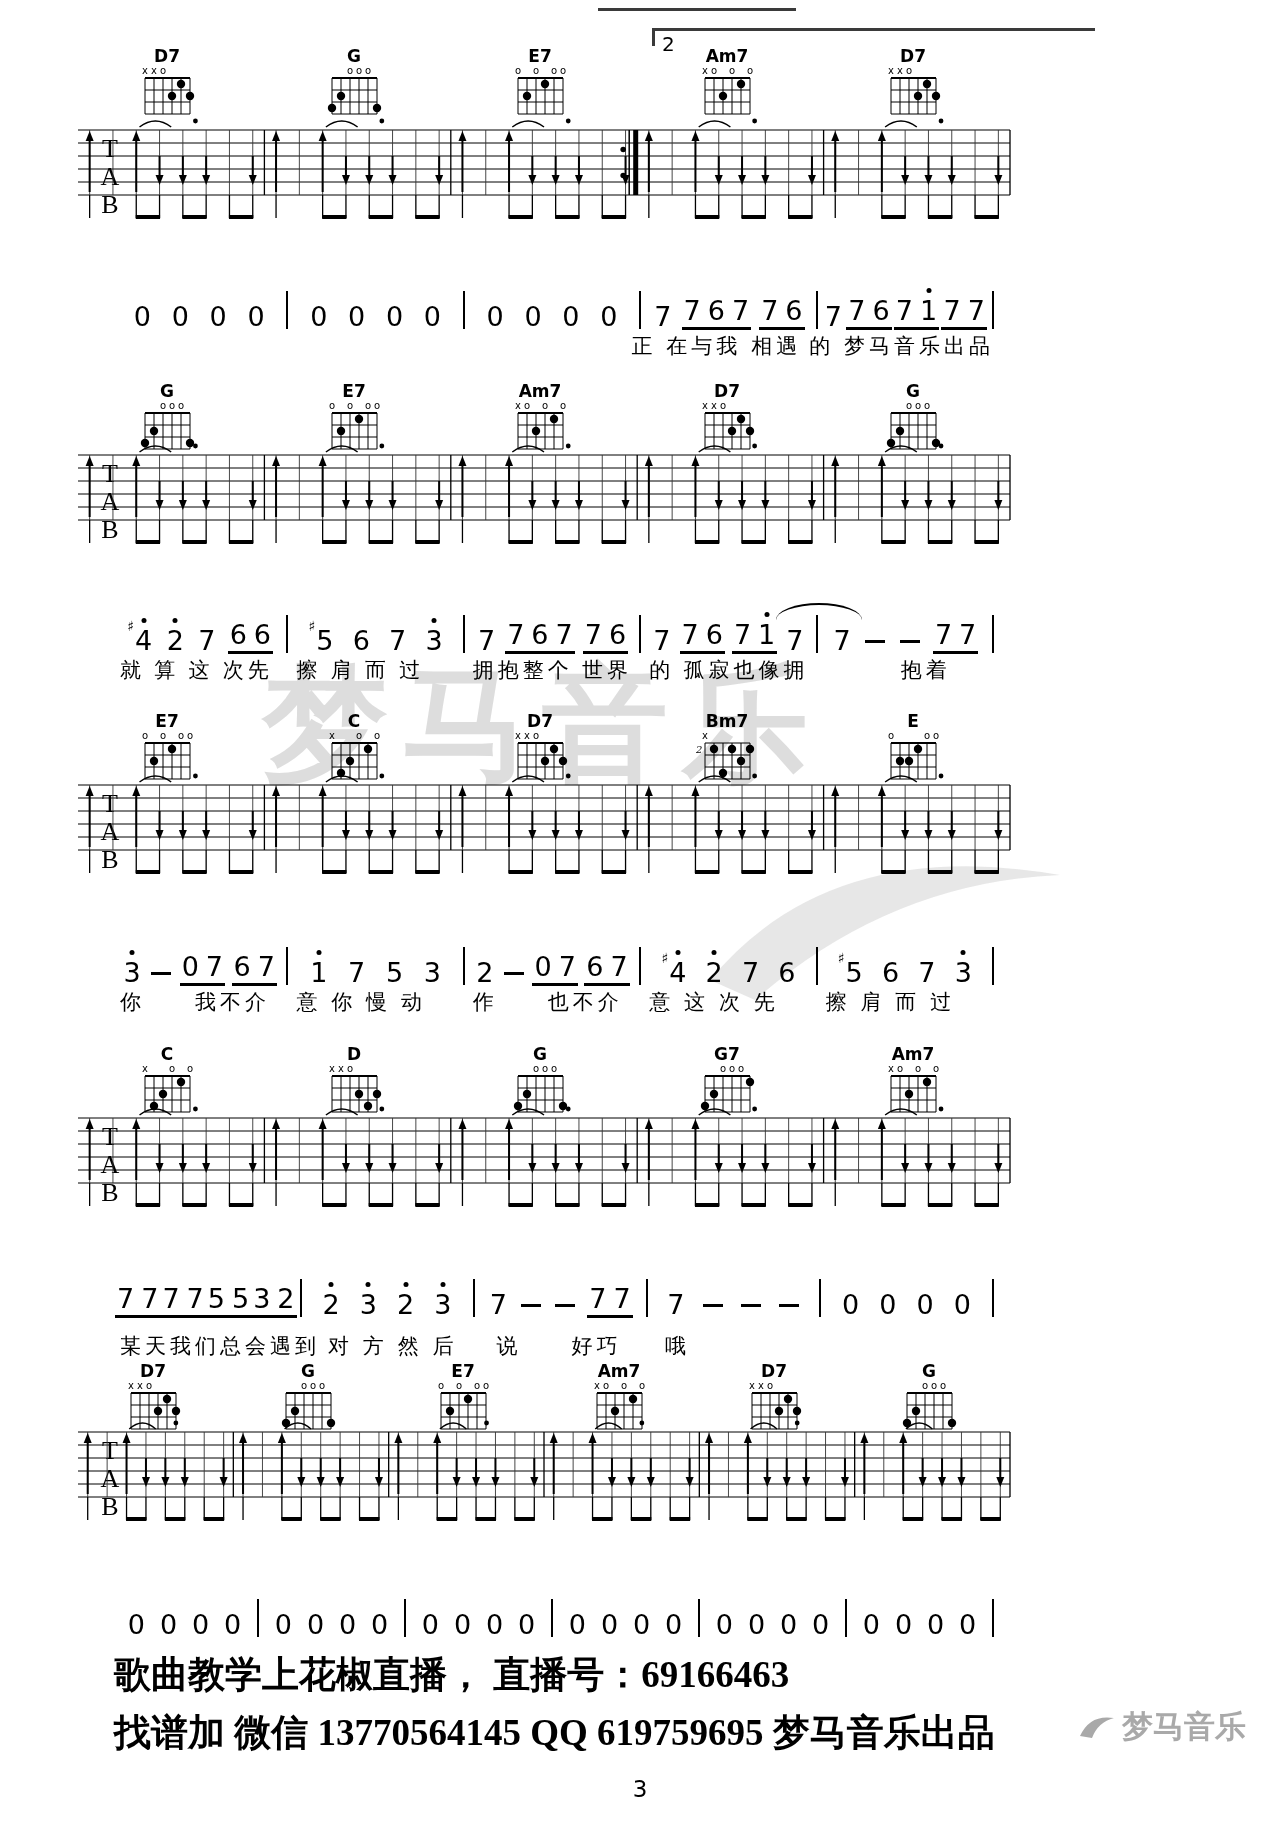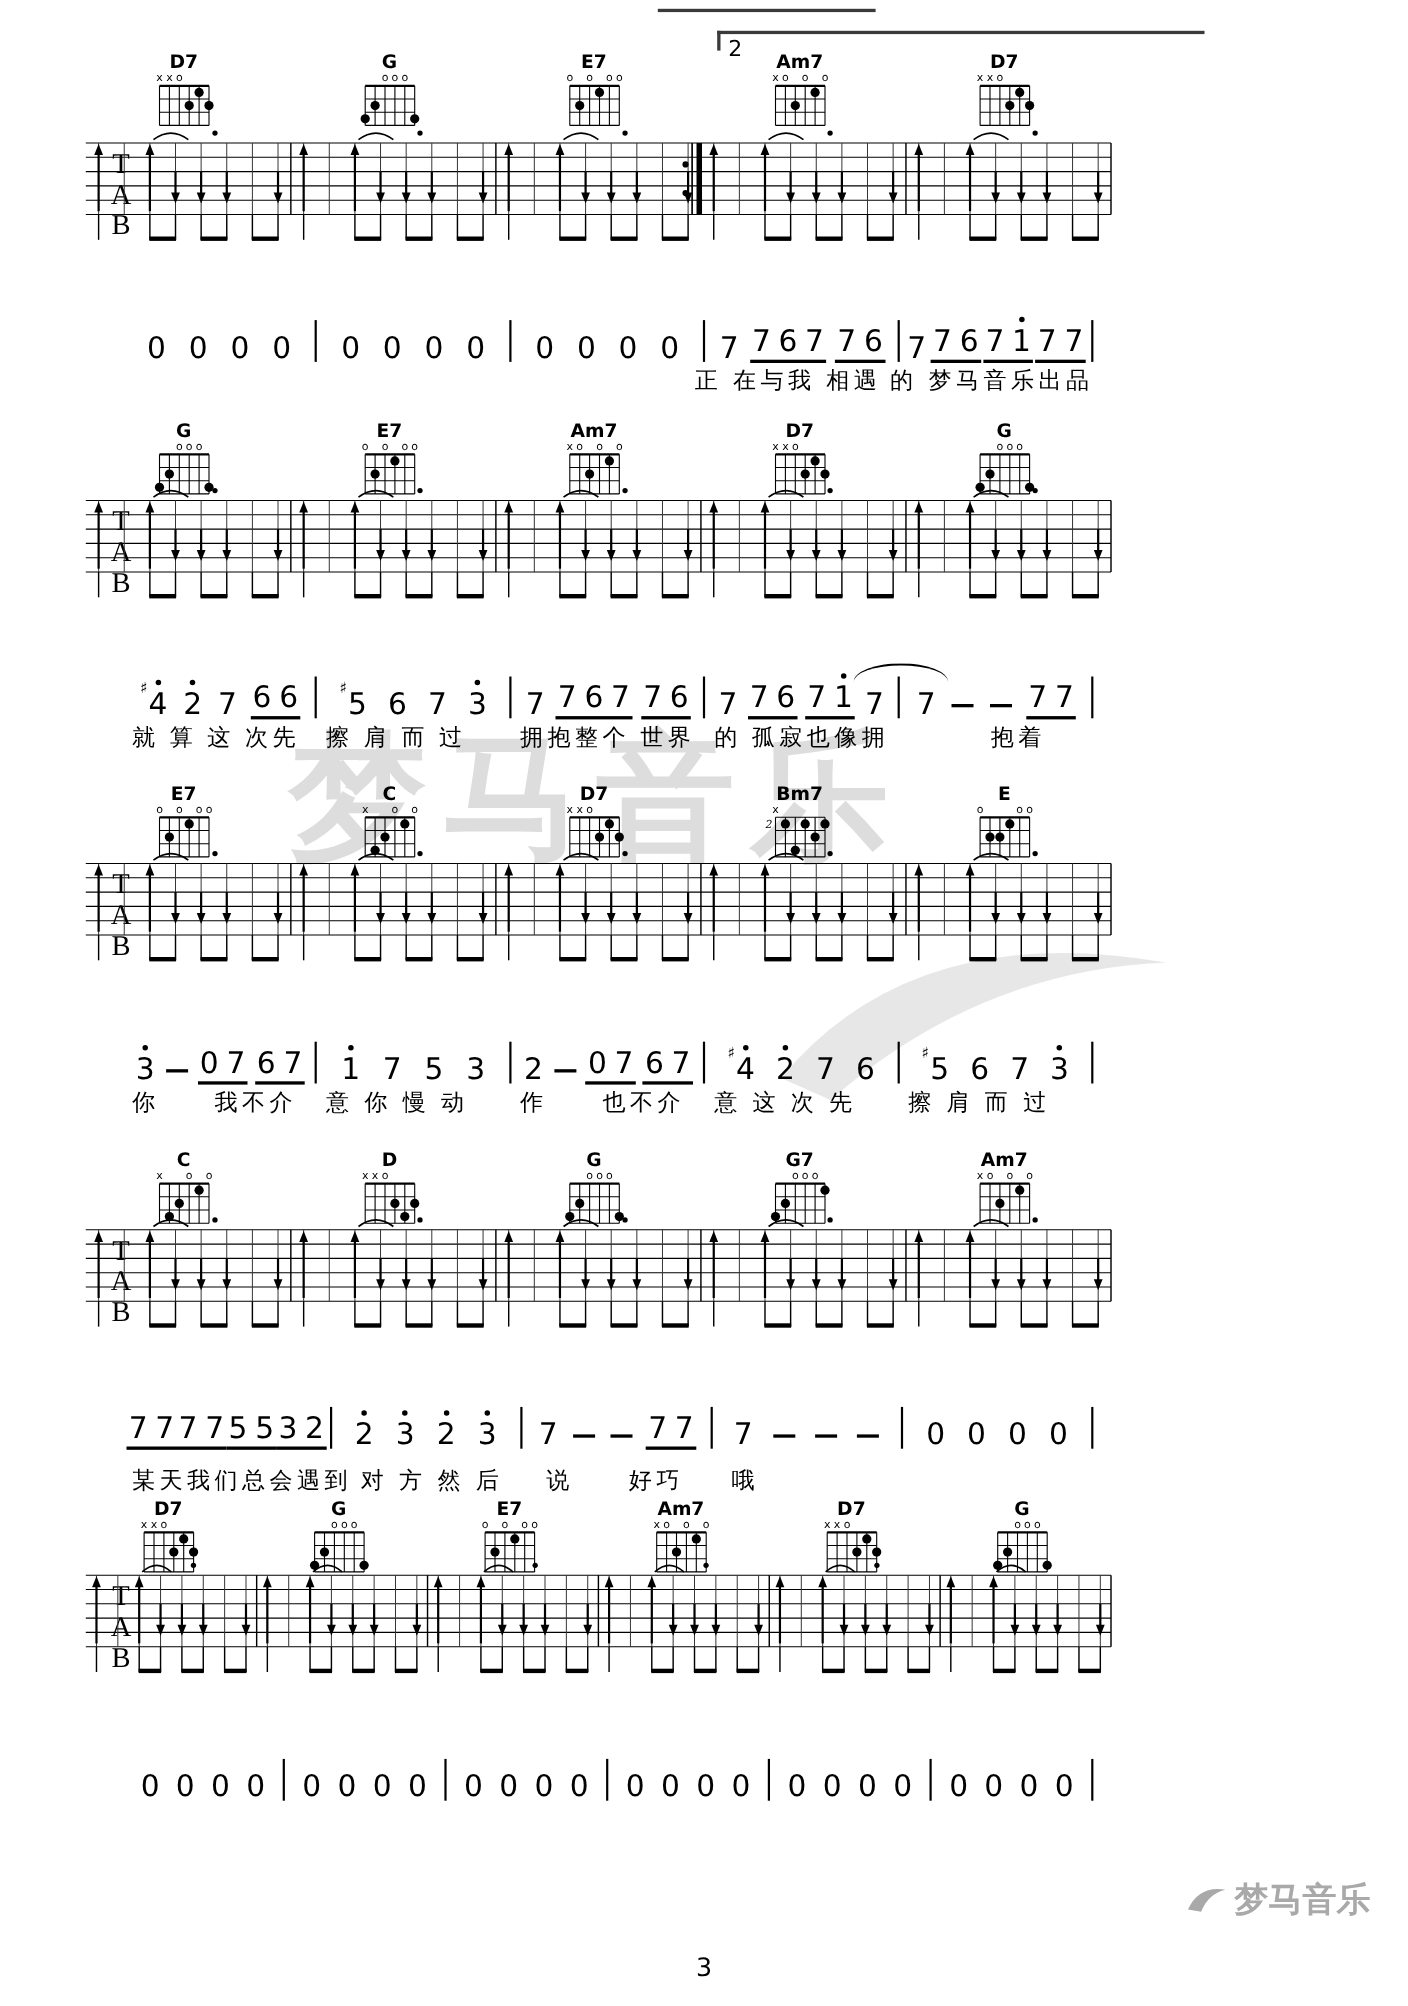--- a/index.html
+++ b/index.html
@@ -1907,20 +1907,22 @@
             <span class="note"><span class="dg">0</span></span>
           </div>
           <div class="grp">
             <span class="note"><span class="dg">0</span></span>
           </div>
         </div>
         <div class="bar"></div>
       </div>
     </div>
 
+  <div class="footer l1">歌曲教学上花椒直播， 直播号：69166463</div>
+  <div class="footer l2">找谱加 微信 13770564145 QQ 619759695 梦马音乐出品</div>
 
   <div class="logo">
     <svg width="38" height="30">
       <path d="M2,24 Q12,2 36,6 Q20,10 14,26 Z" fill="#a9a9a9"></path>
     </svg>
     <span>梦马音乐</span>
   </div>
 
   <div class="pageno">3</div>
 </div>

